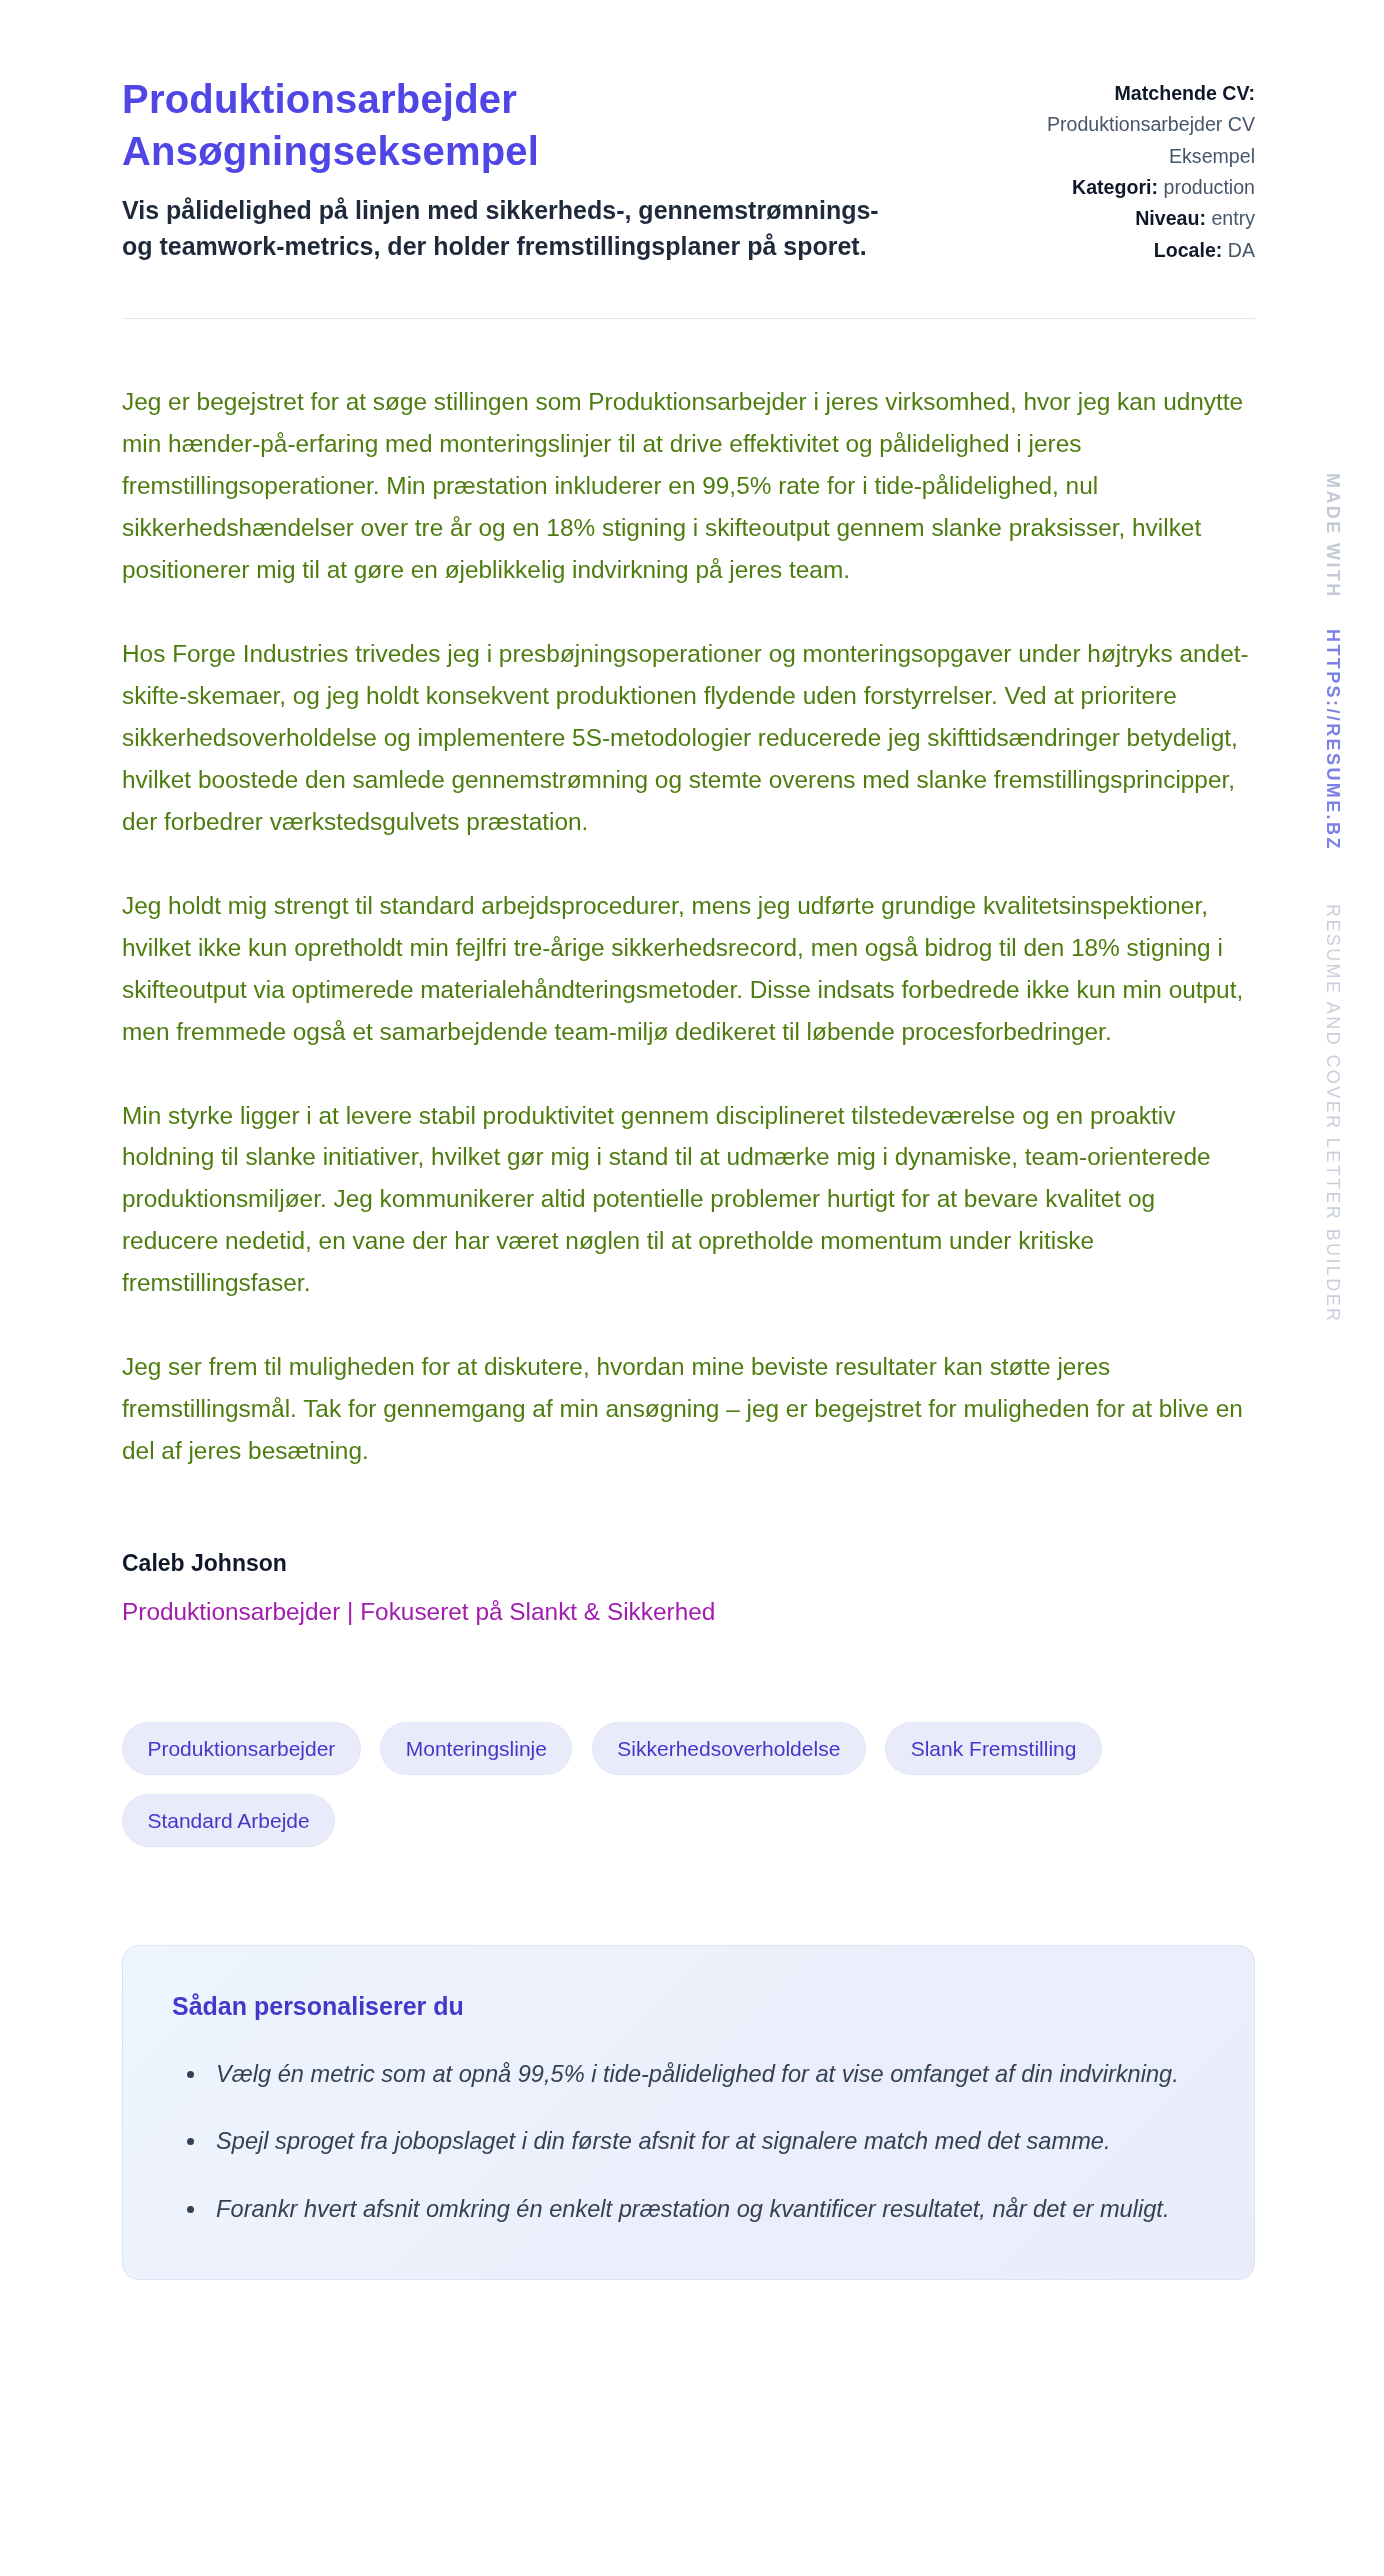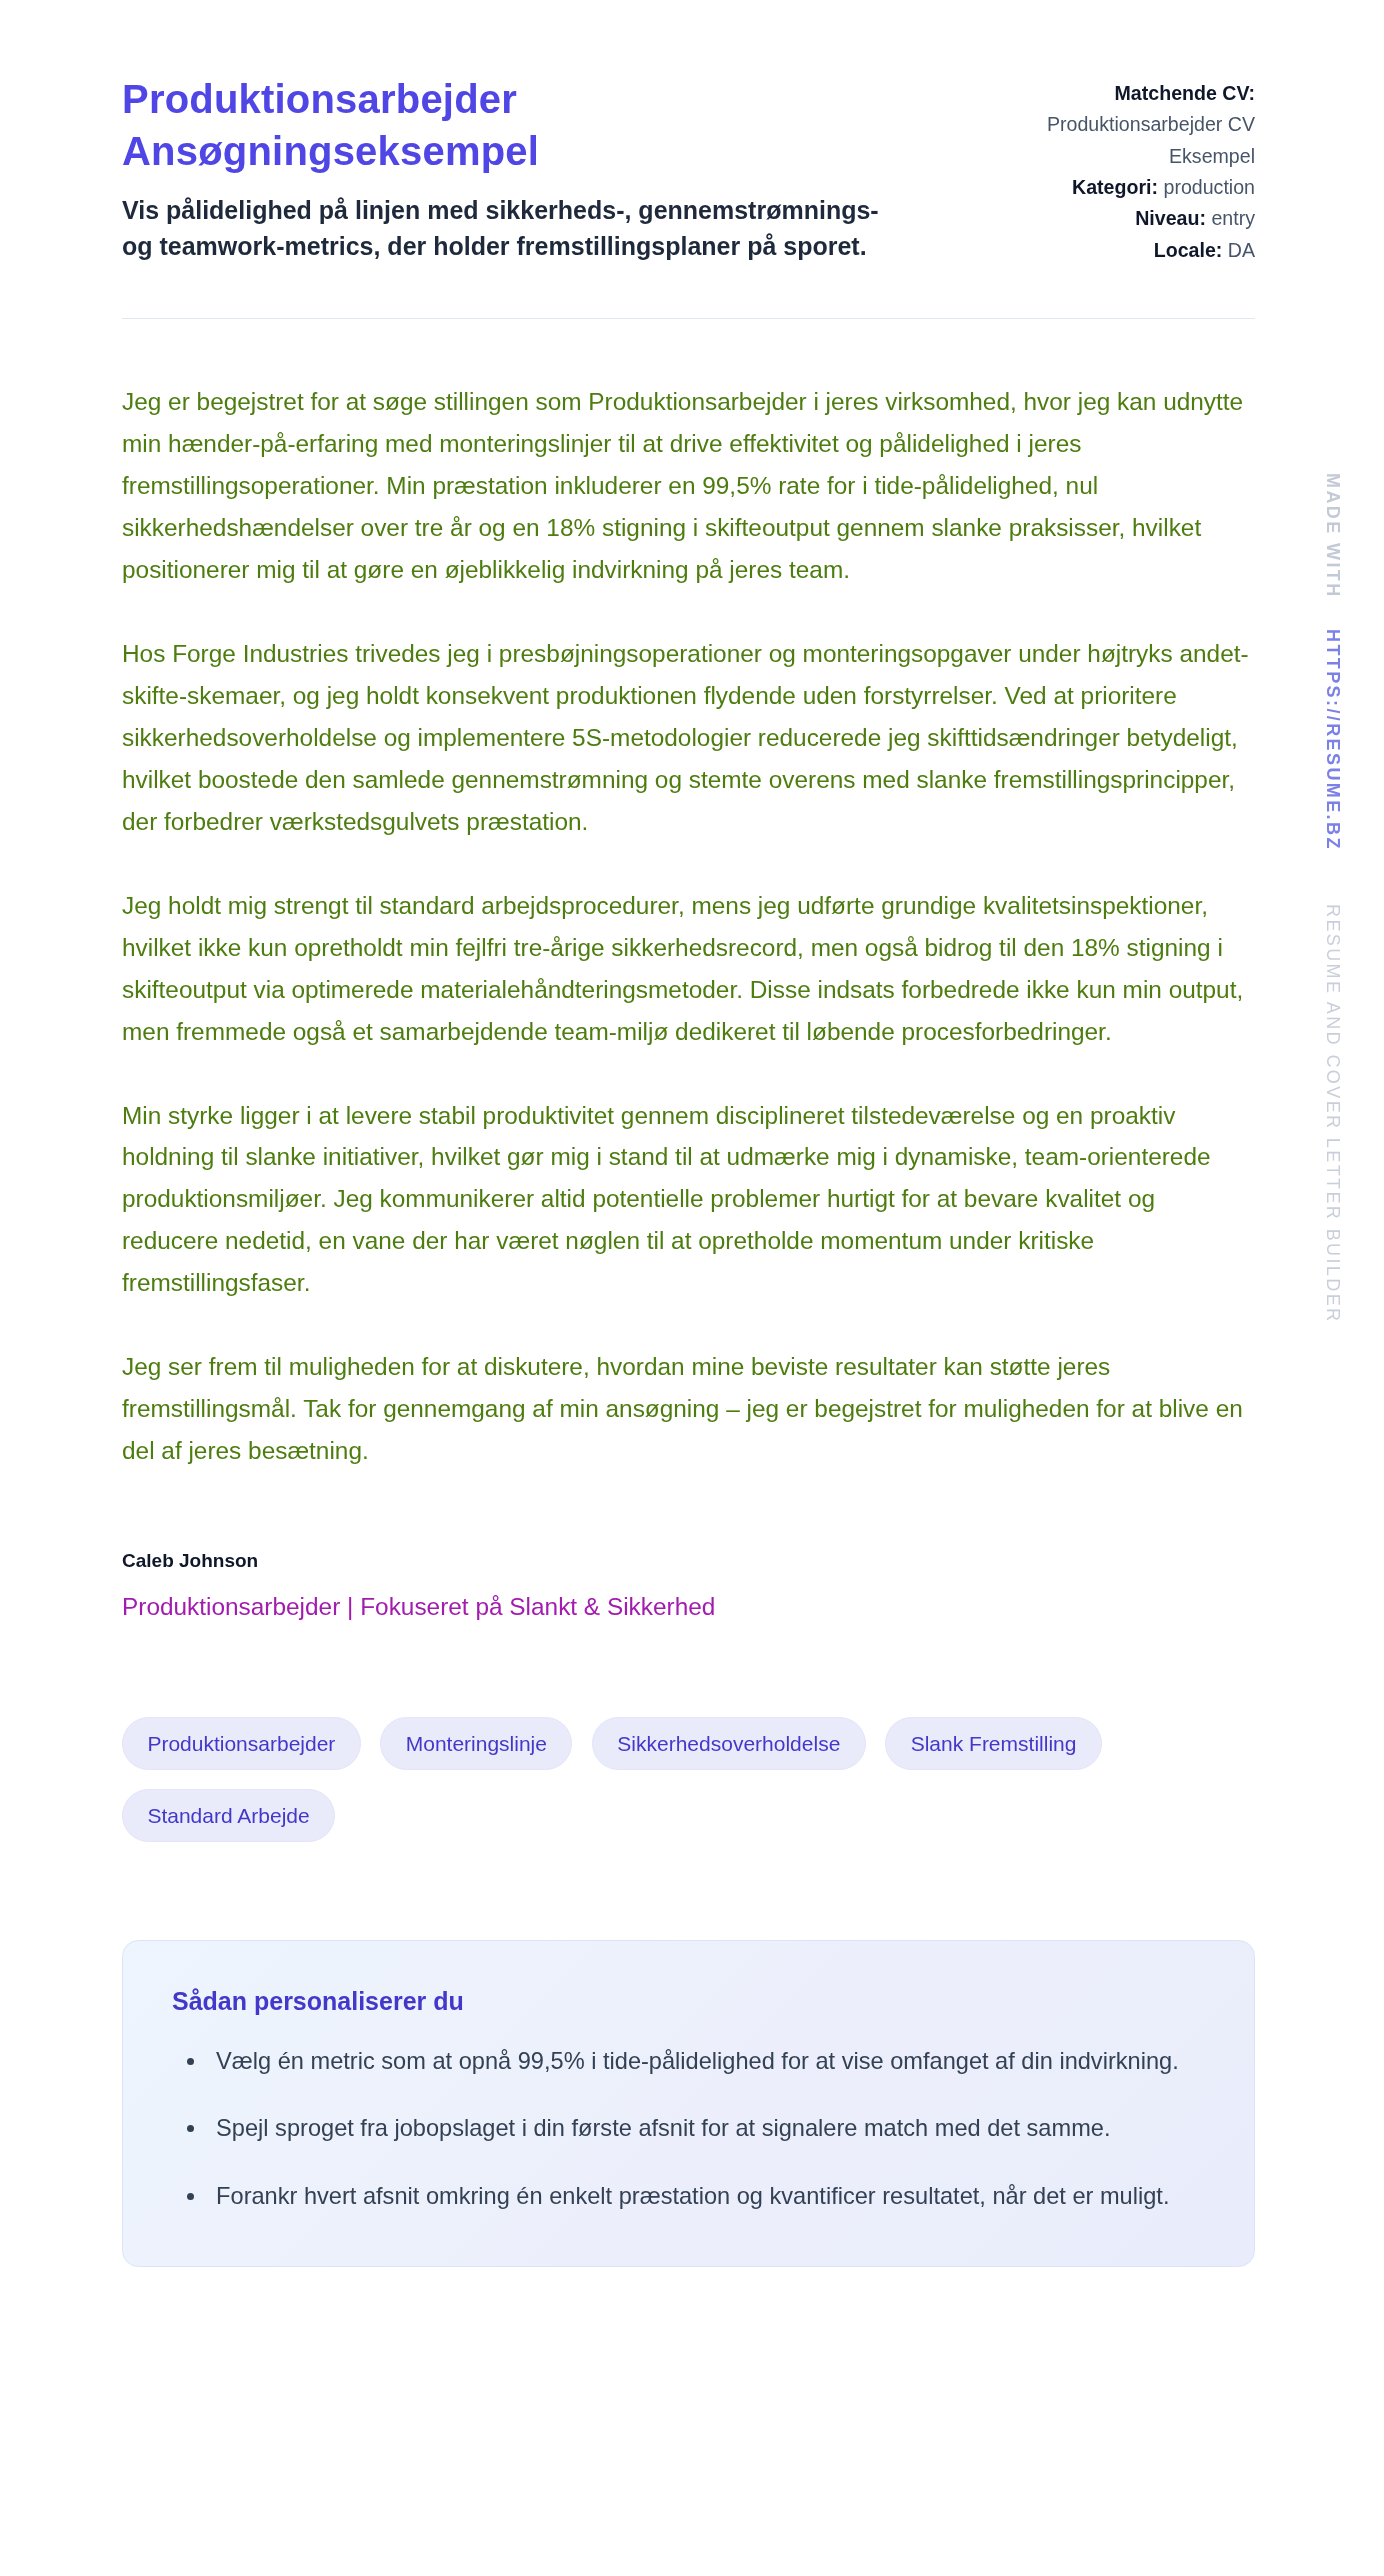--- a/index.html
+++ b/index.html
@@ -67,21 +67,21 @@
   .paragraph {
     font-size: 24.4px;
     line-height: 1.72;
     color: #4d7c0f;
     margin-bottom: 42px;
   }
   .paragraph:last-of-type { margin-bottom: 0; }
 
   .signature { margin-top: 78px; }
   .signature-name {
-    font-size: 19px;
+    font-size: 23px;
     font-weight: 700;
     color: #0f172a;
   }
   .signature-role {
     margin-top: 21px;
     font-size: 24.4px;
     color: #a21caf;
   }
 
   
@@ -112,24 +112,25 @@
     border-radius: 16.3px;
     padding: 46px 49px 52px 49px;
     max-width: 1141px;
   }
   .tips-title {
     color: #4338ca;
     font-size: 25px;
     font-weight: 700;
   }
   .tips-list {
-    margin-top: 27px;
+    margin-top: 35px;
     padding-left: 36px;
     list-style: disc;
     color: #334155;
+    font-style: italic;
   }
   .tips-list li {
     font-size: 23.6px;
     line-height: 1.55;
     margin-bottom: 31px;
     padding-left: 8.1px;
   }
   .tips-list li:last-child { margin-bottom: 0; }
 
   

